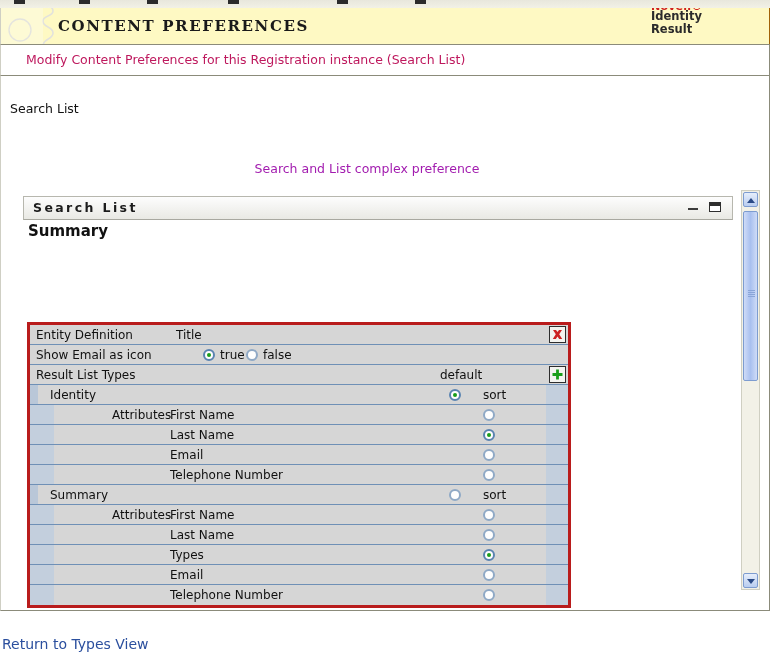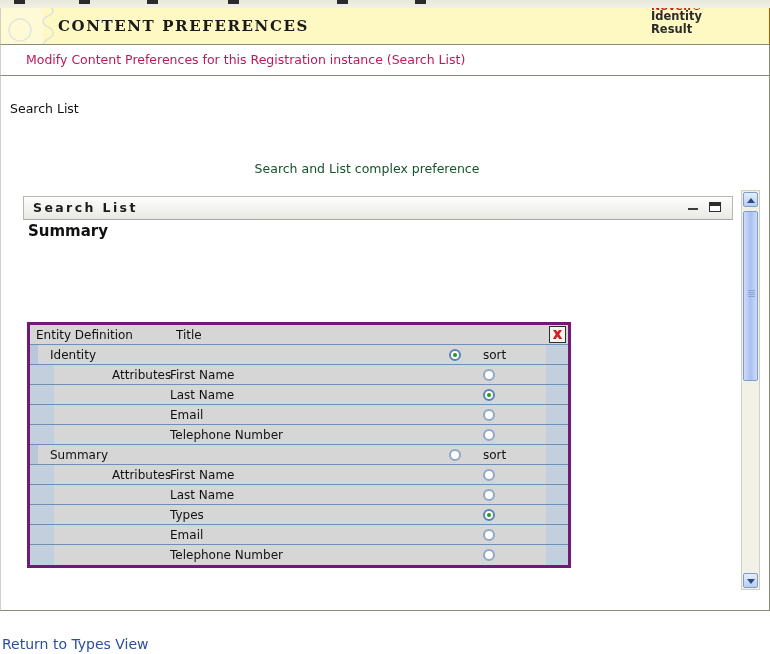--- a/index.html
+++ b/index.html
@@ -62,21 +62,21 @@
   
   #content{
     position:absolute;left:0;top:76px;width:768px;height:534px;
     background:#fff;border-left:1px solid #cfcfc4;
     border-right:1px solid #8b8b7a;border-bottom:1px solid #8b8b7a;
     overflow:hidden;
   }
   #crumb{position:absolute;left:9px;top:25px;font-size:12.5px;color:#111;}
   #complexlabel{
     position:absolute;left:0;top:85px;width:732px;text-align:center;
-    font-size:12.5px;color:#14532d;
+    font-size:12.5px;color:#a21caf;
   }
 
   
   #portlet{
     position:absolute;left:22px;top:120px;width:710px;height:385px;
     overflow:hidden;
   }
   #portlet-head{
     position:relative;height:22px;width:708px;
     background:linear-gradient(#fdfdfd,#e9e9e4);
@@ -93,21 +93,21 @@
   #btn-max i{display:block;position:absolute;left:1px;top:1px;width:12px;height:10px;
              border:1.5px solid #2e2e2e;border-top-width:4px;background:#fff;box-sizing:border-box;}
 
   #summary{
     position:absolute;left:5px;top:26px;font-size:15px;font-weight:bold;color:#111;
   }
 
   
   #grid{
     position:absolute;left:26px;top:246px;width:544px;
-    border:3px solid #701a75;border-top-width:3px;background:#6f90b6;
+    border:3px solid #b91c1c;border-top-width:3px;background:#6f90b6;
     box-sizing:border-box;
     text-align:center;
   }
   .row{
     position:relative;height:20px;width:100%;
     background:#d6d6d6;
     border-bottom:1px solid #6f90b6;
     box-sizing:border-box;
     overflow:visible;
   }
@@ -237,20 +237,36 @@
   <div id="grid">
       <div class="row">
         <span class="lbl c1">Entity Definition</span>
         <span class="lbl val">Title</span>
         <span class="iconbtn">
           <svg class="glyph" viewBox="0 0 15 15">
             <path d="M3 3 L6 3 L7.5 5 L9 3 L12 3 L9.2 7.3 L12.2 12 L9.2 12 L7.5 9.6 L5.8 12 L2.8 12 L5.8 7.3 Z" fill="#cc2222"></path>
           </svg>
         </span>
       </div>
+      <div class="row">
+        <span class="lbl c1">Show Email as icon</span>
+        <span class="radio on" style="left:173px;top:4px"></span>
+        <span class="lbl" style="left:190px">true</span>
+        <span class="radio" style="left:216px;top:4px"></span>
+        <span class="lbl" style="left:233px">false</span>
+      </div>
+      <div class="row">
+        <span class="lbl c1">Result List Types</span>
+        <span class="lbl default">default</span>
+        <span class="iconbtn">
+          <svg class="glyph" viewBox="0 0 15 15">
+            <path d="M6.1 2.5 h2.8 v3.6 h3.6 v2.8 h-3.6 v3.6 h-2.8 v-3.6 h-3.6 v-2.8 h3.6 z" fill="#199e19"></path>
+          </svg>
+        </span>
+      </div>
       <div class="row indent1">
         <span class="lbl c1-ind">Identity</span>
         <span class="radio on"></span>
         <span class="lbl sort">sort</span>
         <span class="iconbtn">
           <svg class="glyph" viewBox="0 0 15 15">
             <path d="M3 3 L6 3 L7.5 5 L9 3 L12 3 L9.2 7.3 L12.2 12 L9.2 12 L7.5 9.6 L5.8 12 L2.8 12 L5.8 7.3 Z" fill="#cc2222"></path>
           </svg>
         </span>
         <span class="rightpad"></span>

